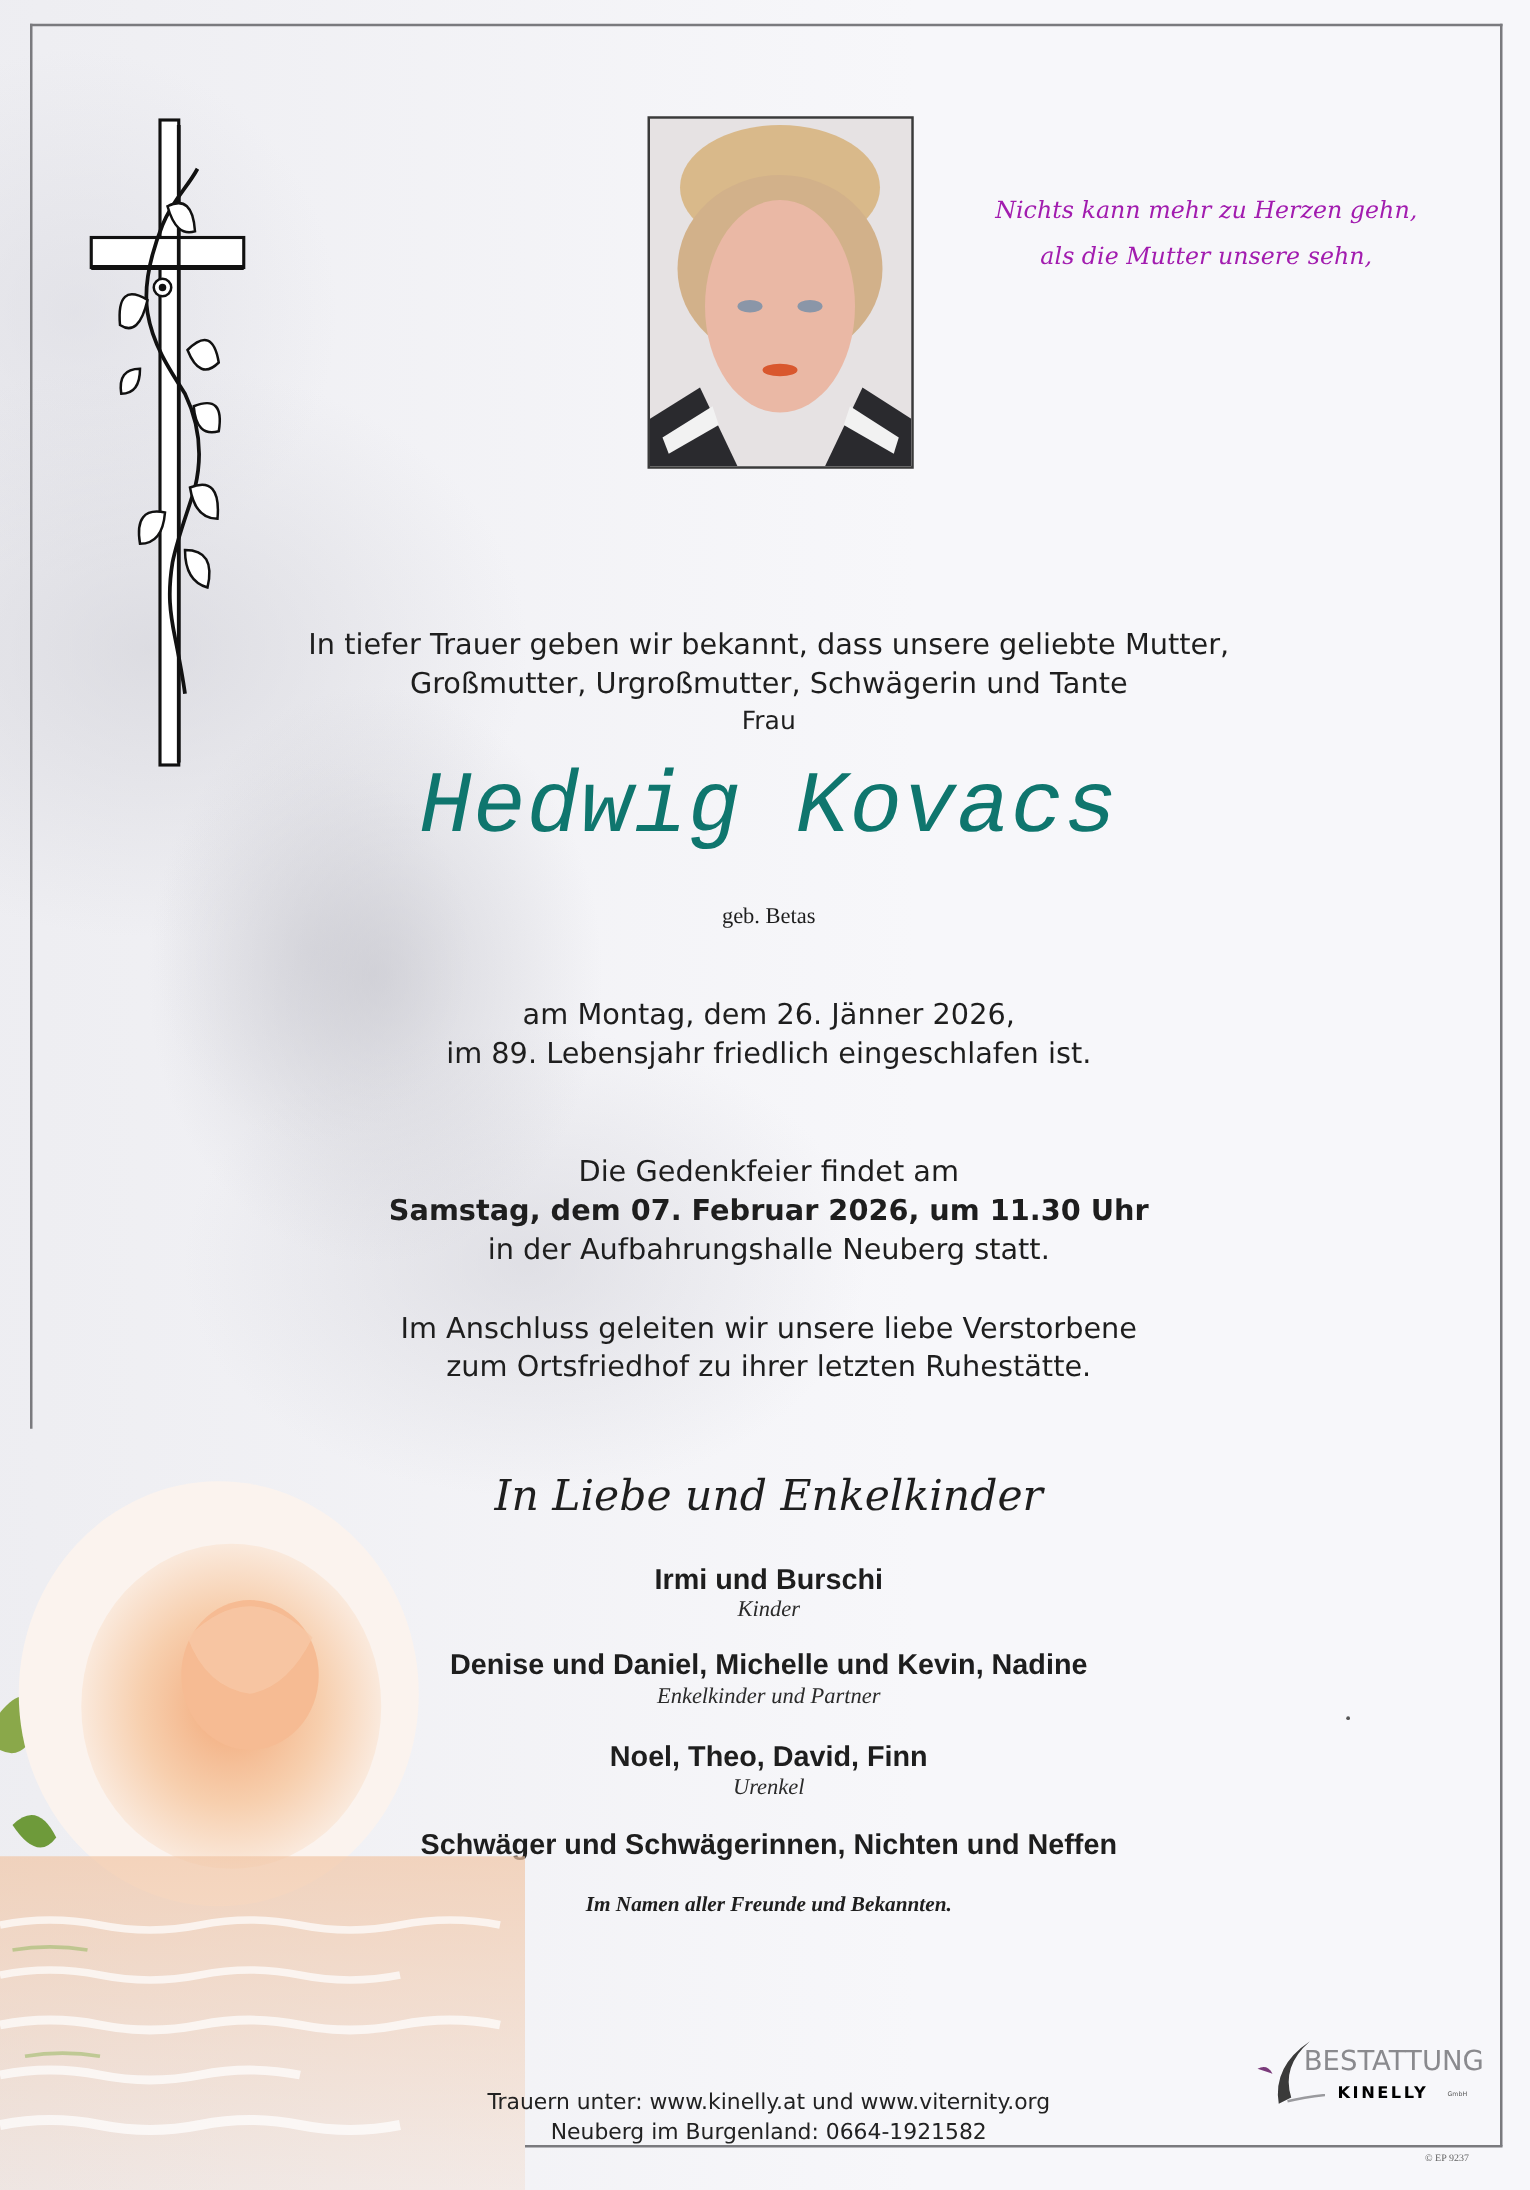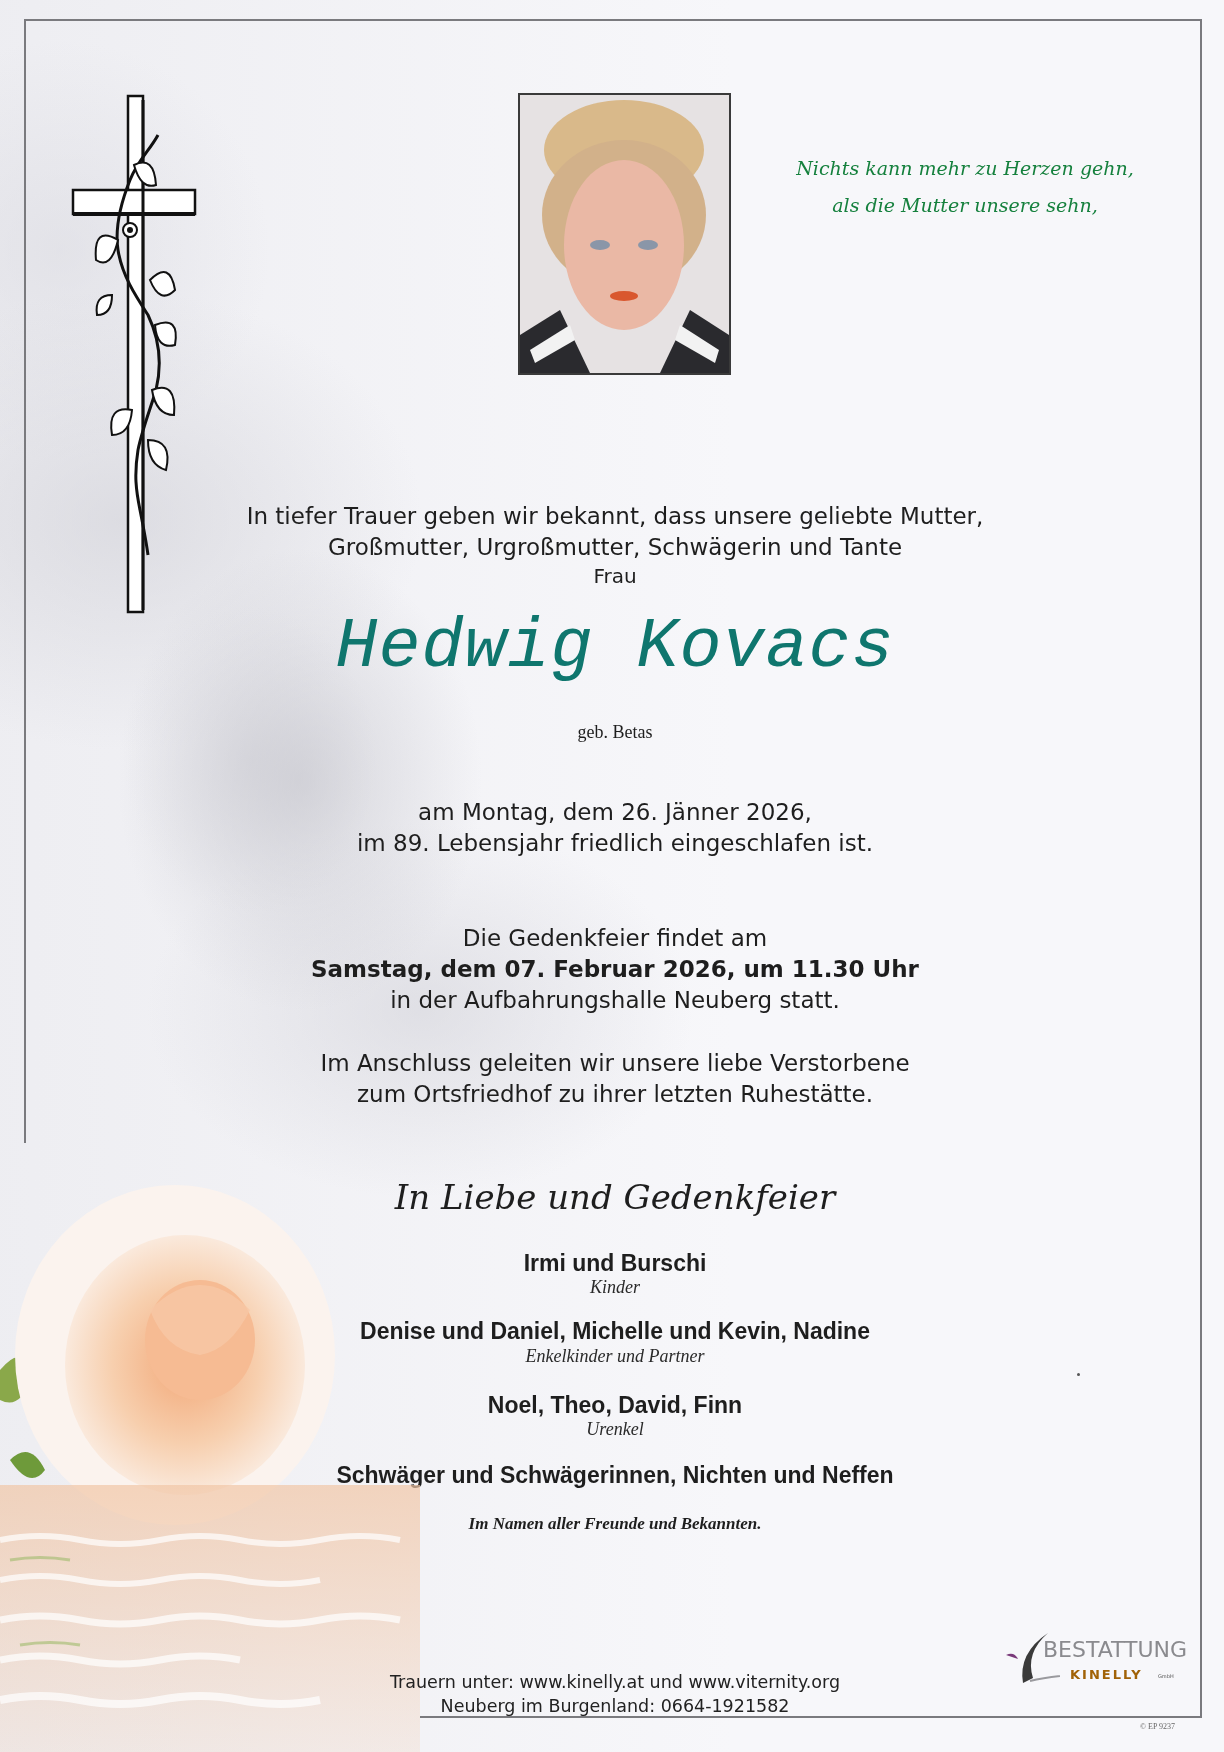--- a/index.html
+++ b/index.html
@@ -36,21 +36,21 @@
     position:absolute; left:518px; top:93px; width:213px; height:282px;
     border:2px solid #3a3a3a; box-sizing:border-box; overflow:hidden;
     background:linear-gradient(180deg,#e9e6e8 0%,#ddd7d8 100%);
   }
 
   
   .poem {
     position:absolute; left:770px; top:150px; width:390px;
     text-align:center; font-style:italic;
     font-family:"DejaVu Serif", serif; font-size:19px; line-height:36.5px;
-    color:#15803d;
+    color:#a21caf;
   }
   .poem div { white-space:nowrap; }
 
   .center { position:absolute; left:200px; width:830px; text-align:center; white-space:nowrap; }
   .sans { font-family:"DejaVu Sans", sans-serif; }
   .announce { font-size:23px; line-height:31px; color:#1e1e1e;margin-top:35px; }
   .frau { font-size:20px; }
   .name {
     font-family:Liberation Mono, monospace; font-style:italic;
     font-size:70px; letter-spacing:1px; color:#0f766e;
@@ -69,21 +69,21 @@
   .rose { position:absolute; left:0; top:1140px; width:440px; height:612px; }
 
   
   .logo { position:absolute; left:1000px; top:1633px; width:180px; height:60px; }
   .logo-top {
     position:absolute; left:43px; top:4px; font-family:"DejaVu Sans", sans-serif;
     font-size:22px; color:#8a8a8e; letter-spacing:0px; font-weight:normal;
   }
   .logo-bottom {
     position:absolute; left:70px; top:34px; font-family:"DejaVu Sans", sans-serif;
-    font-size:13px; font-weight:bold; color:#a16207; letter-spacing:2px;
+    font-size:13px; font-weight:bold; color:#000000; letter-spacing:2px;
   }
   .logo-gmbh {
     position:absolute; left:158px; top:40px; font-family:"DejaVu Sans", sans-serif;
     font-size:5px; color:#555;
   }
   .copyright {
     position:absolute; left:1140px; top:1722px; font-family:"Liberation Serif", serif;
     font-size:8px; color:#666;
   }
   .speck { position:absolute; left:1077px; top:1373px; width:3px; height:3px; background:#555; border-radius:50%; }
@@ -146,21 +146,21 @@
 <div class="center born" style="top:722px;">geb. Betas</div>
 <div class="center sans announce" style="top:762px;">am Montag, dem 26. Jänner 2026,</div>
 <div class="center sans announce" style="top:793px;">im 89. Lebensjahr friedlich eingeschlafen ist.</div>
 
 <div class="center sans announce" style="top:888px;">Die Gedenkfeier findet am</div>
 <div class="center sans announce bold" style="top:919px;">Samstag, dem 07. Februar 2026, um 11.30 Uhr</div>
 <div class="center sans announce" style="top:950px;">in der Aufbahrungshalle Neuberg statt.</div>
 <div class="center sans announce" style="top:1013px;">Im Anschluss geleiten wir unsere liebe Verstorbene</div>
 <div class="center sans announce" style="top:1044px;">zum Ortsfriedhof zu ihrer letzten Ruhestätte.</div>
 
-<div class="center thanks-title" style="top:1177px;">In Liebe und Gedenkfeier</div>
+<div class="center thanks-title" style="top:1177px;">In Liebe und Enkelkinder</div>
 
 <div class="center fam-name" style="top:1250px;">Irmi und Burschi</div>
 <div class="center fam-role" style="top:1277px;">Kinder</div>
 
 <div class="center fam-name" style="top:1318px;">Denise und Daniel, Michelle und Kevin, Nadine</div>
 <div class="center fam-role" style="top:1346px;">Enkelkinder und Partner</div>
 
 <div class="center fam-name" style="top:1392px;">Noel, Theo, David, Finn</div>
 <div class="center fam-role" style="top:1419px;">Urenkel</div>
 

